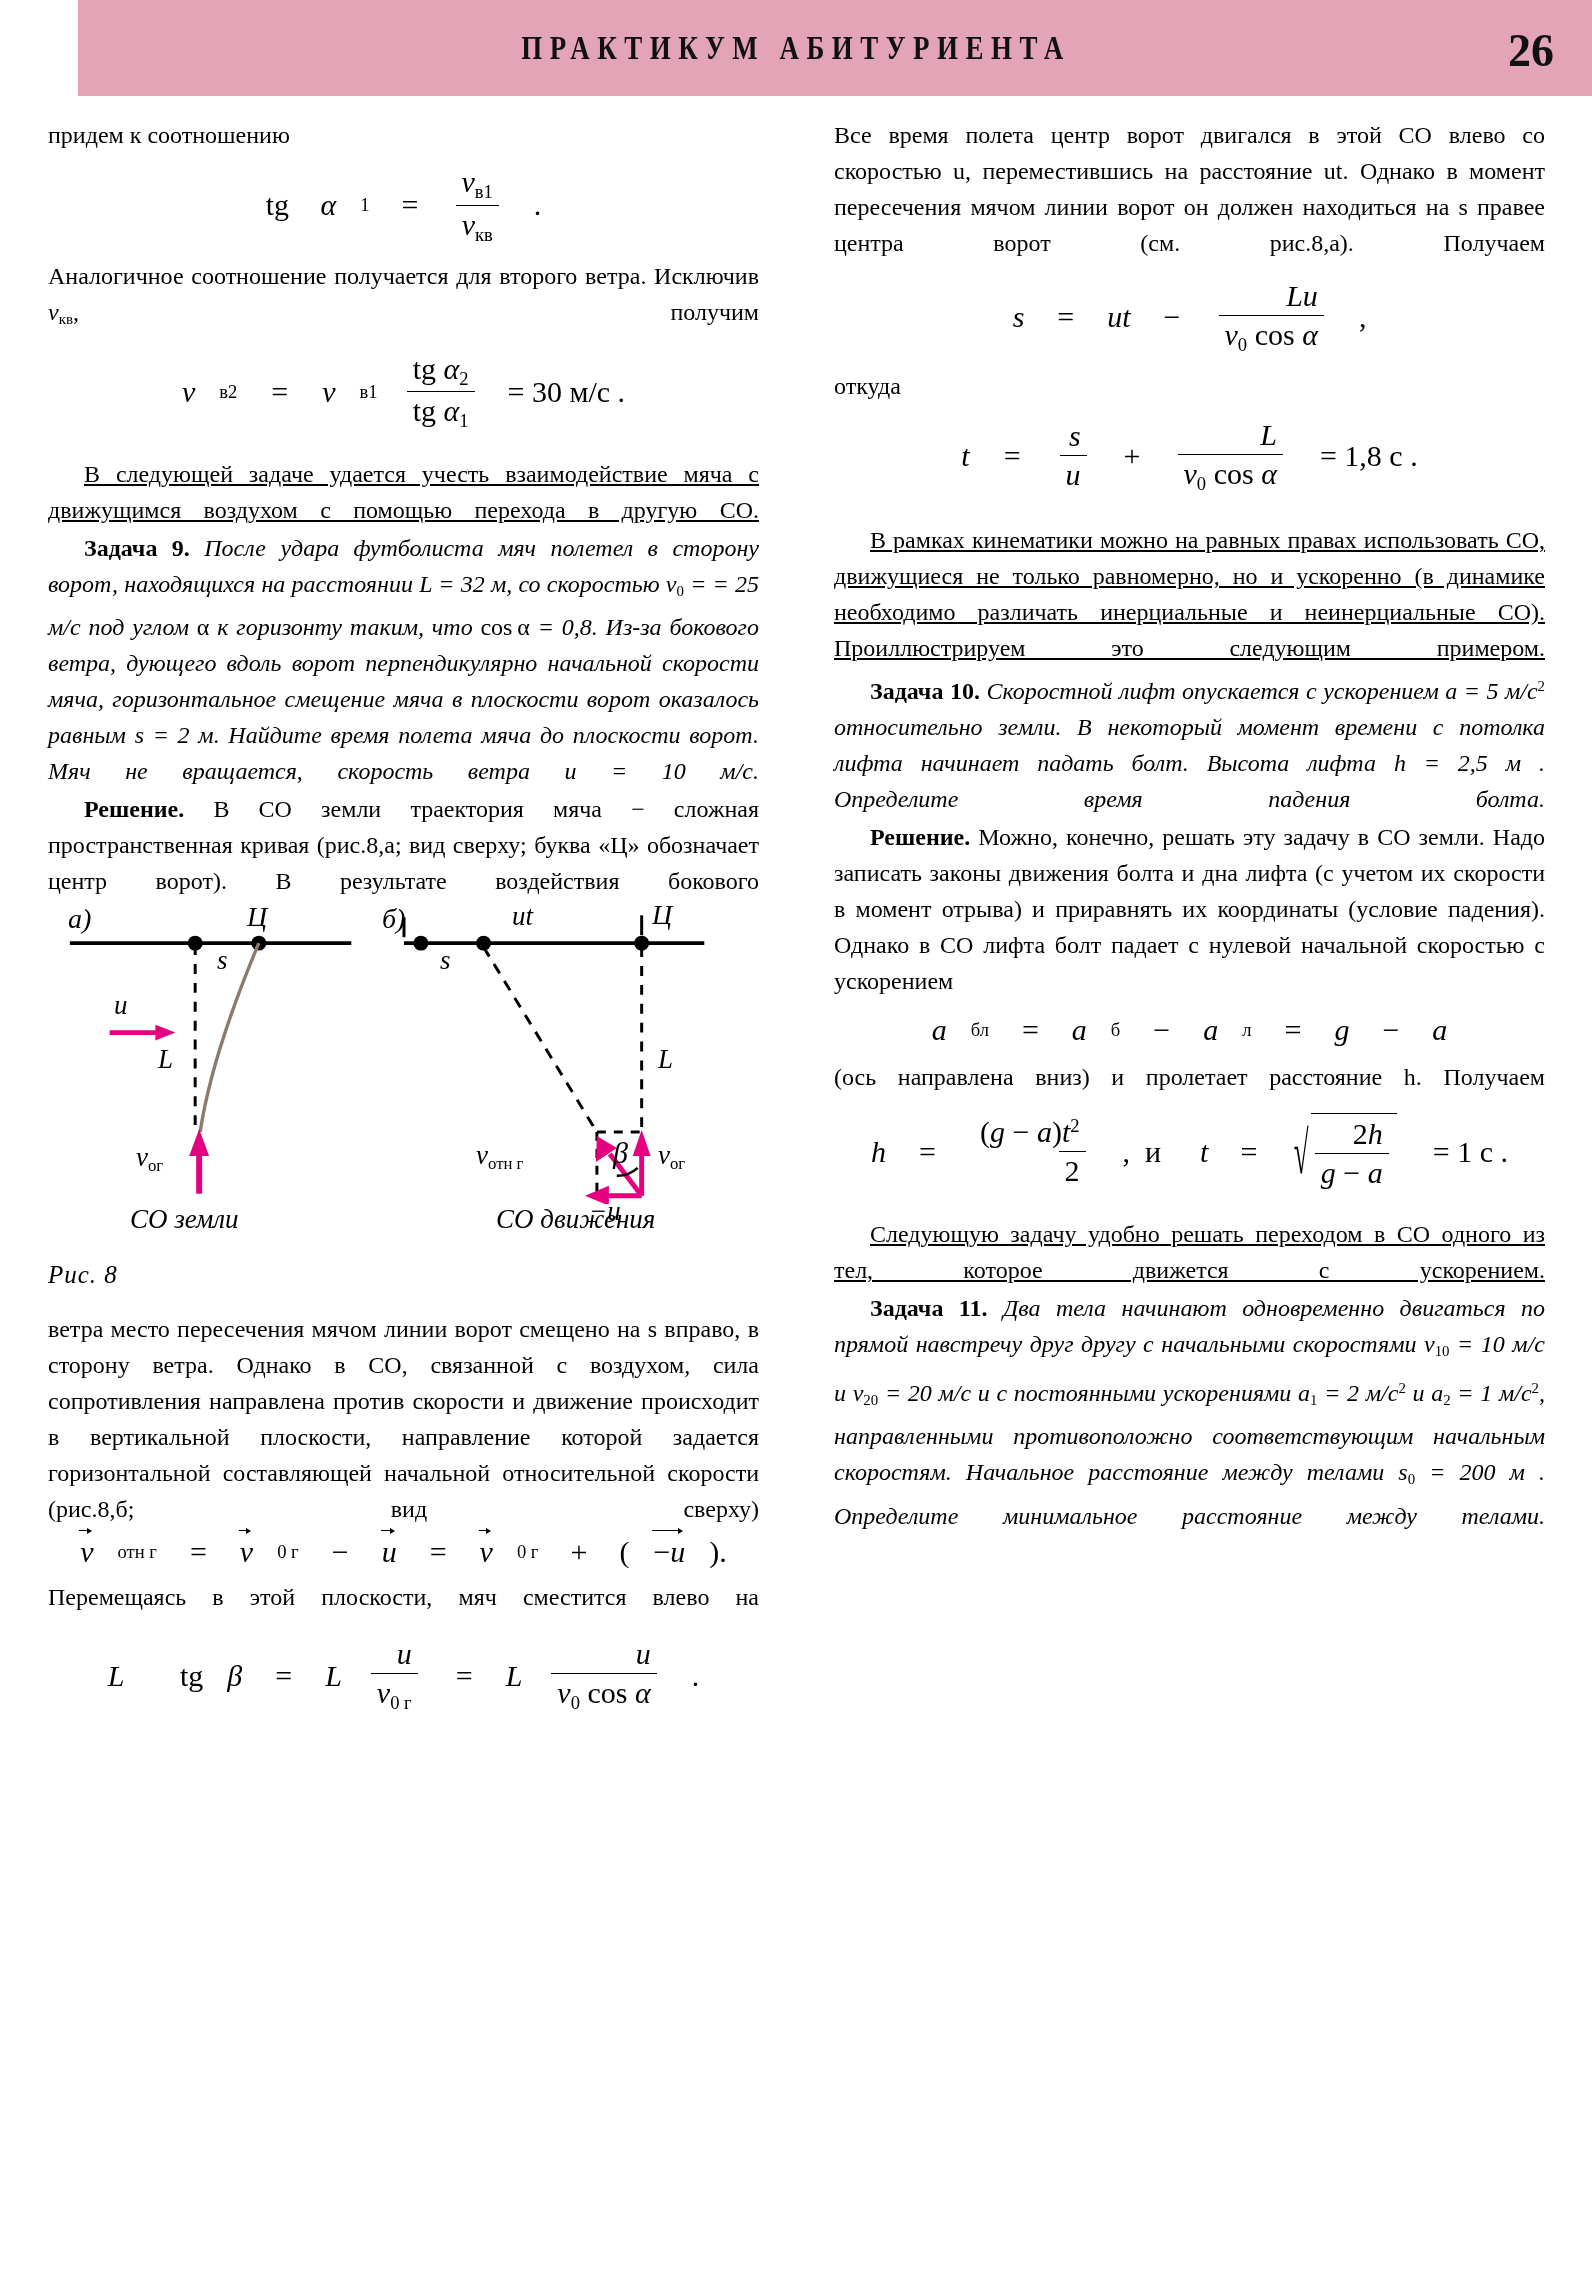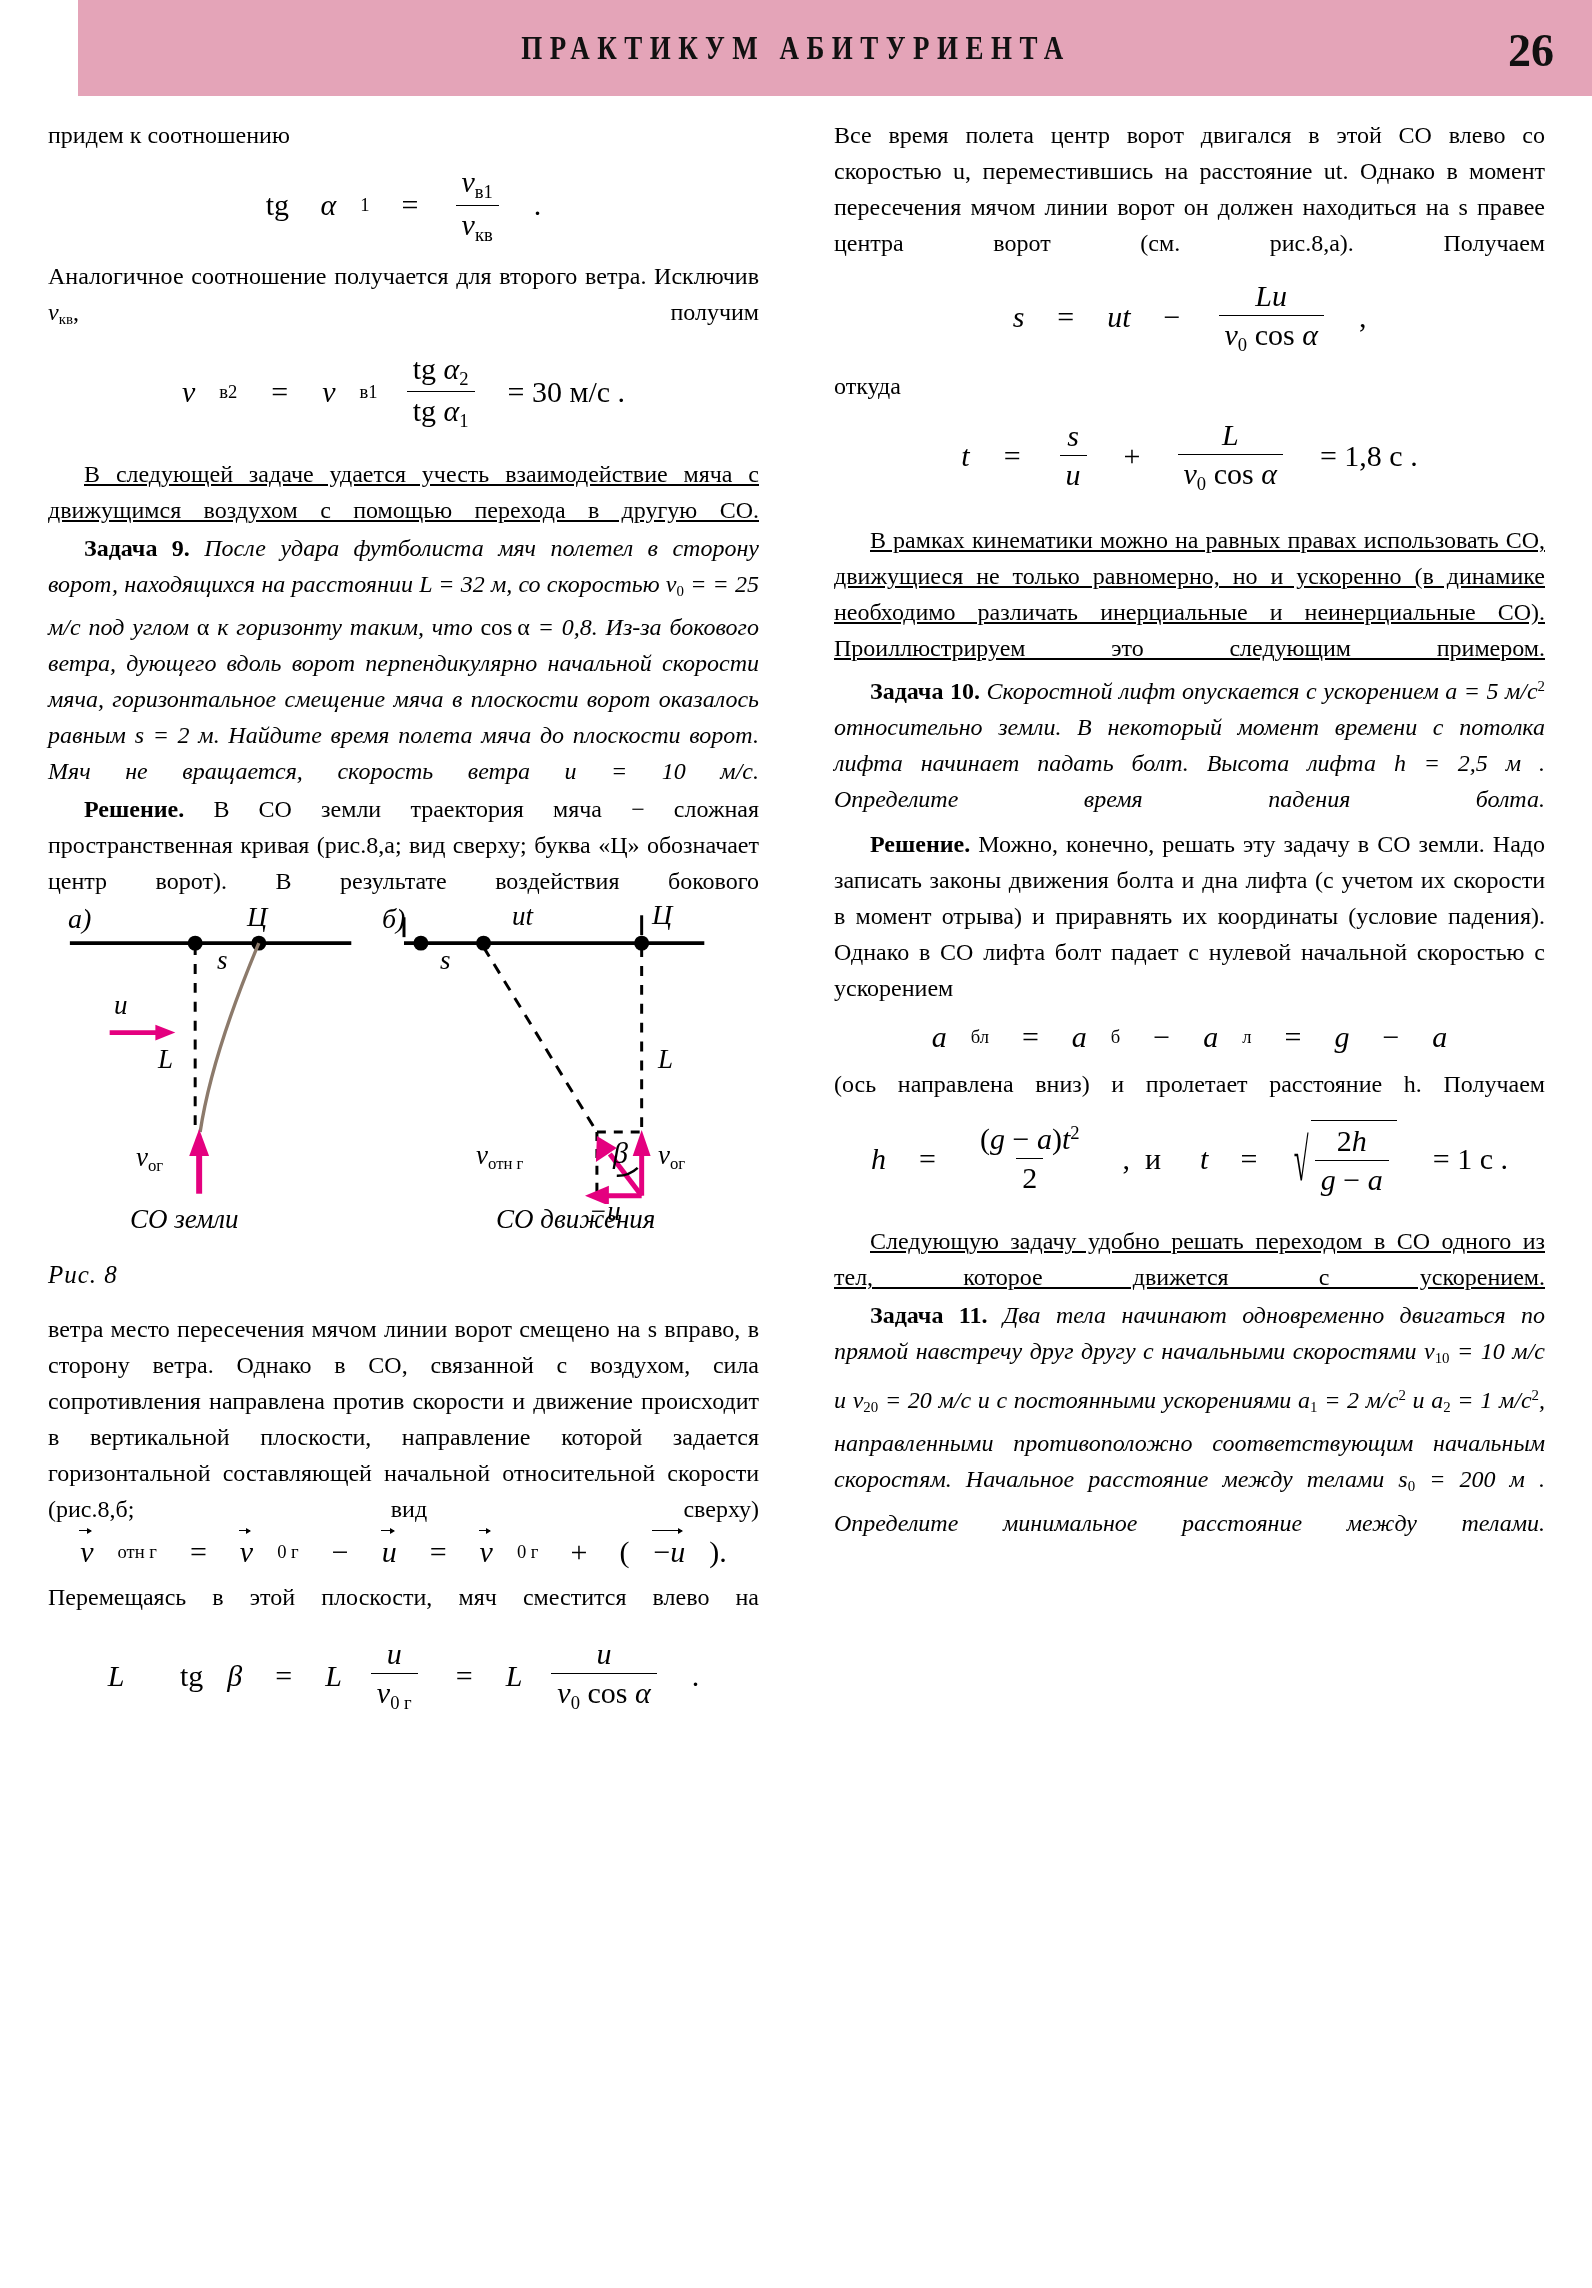--- a/index.html
+++ b/index.html
@@ -53,21 +53,21 @@
     display:flex; justify-content:center; align-items:center;
     font-family:"Liberation Serif","DejaVu Serif",serif;
     font-size:30px;
   }
   .mathrow{ display:inline-flex; align-items:center; gap:24px; }
   .it{ font-style:italic; }
   .up{ font-style:normal; }
   sub.s{ font-size:0.62em; font-style:normal; vertical-align:-0.3em; }
   sup.s{ font-size:0.62em; font-style:normal; vertical-align:0.55em; }
 
-  .frac{ display:inline-flex; flex-direction:column; align-items:center;
+  .frac{ display:inline-flex; flex-direction:column; align-items:flex-end;
          vertical-align:middle; margin:0 5px; }
   .frac .num{ padding:0 6px 2px 6px; }
   .frac .den{ padding:2px 6px 0 6px; border-top:1.6px solid #000; }
 
   .sqrt{ display:inline-flex; align-items:stretch; margin:0 4px; }
   .sqrt .rad{ font-size:1.0em; display:flex; align-items:center;
               transform:scaleY(2.0) scaleX(.9); transform-origin:center;
               margin-right:1px;}
   .sqrt .body{ border-top:1.6px solid #000; padding:3px 8px 0 4px; }
 
@@ -305,21 +305,21 @@
     </span>
   </div>
 
   <p class="ind just" style="margin-top:28px;">В рамках кинематики можно на равных правах использовать СО, движущиеся не только равномерно, но и ускоренно (в динамике необходимо различать инерциальные и неинерциальные СО). Проиллюстрируем это следующим примером.</p>
 
   <p class="just" style="text-indent:36px; margin-top:2px;">
     <span class="bold">Задача 10.</span>
     <span class="ital"><span id="t10"> Скоростной лифт опускается с ускорением <i>a</i> = 5 м/с<sup style="font-size:.62em;font-style:normal;vertical-align:.55em">2</sup> относительно земли. В некоторый момент времени с потолка лифта начинает падать болт. Высота лифта <i>h</i> = 2,5 м . Определите время падения болта.</span></span>
   </p>
 
-  <p class="just" style="text-indent:36px; margin-top:9px;">
+  <p class="just" style="text-indent:36px; margin-top:2px;">
     <span class="bold">Решение.</span>
     <span>Можно, конечно, решать эту задачу в СО земли. Надо записать законы движения болта и дна лифта (с учетом их скорости в момент отрыва) и приравнять их координаты (условие падения). Однако в СО лифта болт падает с нулевой начальной скоростью с ускорением</span>
   </p>
 
   <div class="math" style="margin:14px 0 12px 0;">
     <span class="mathrow">
       <span class="it">a</span>
         <sub class="s">бл</sub>
       <span style="margin:0 9px;">=</span>
       <span class="it">a</span>

